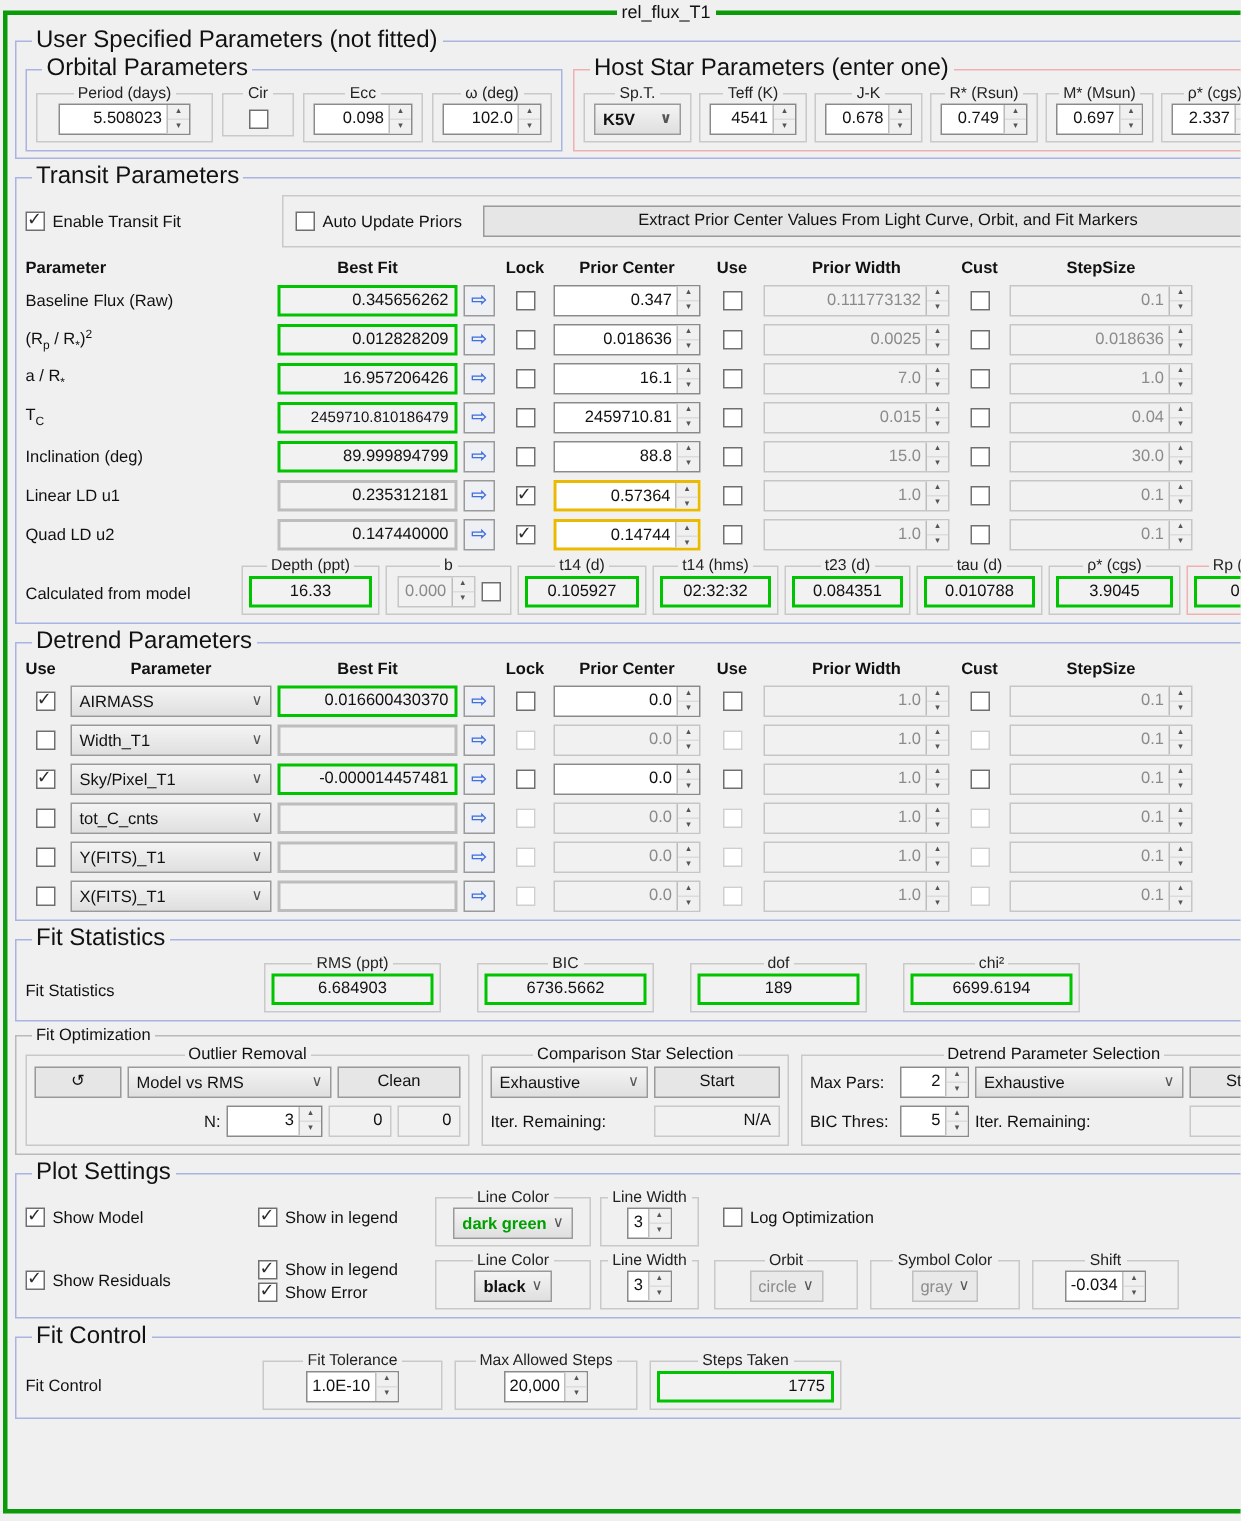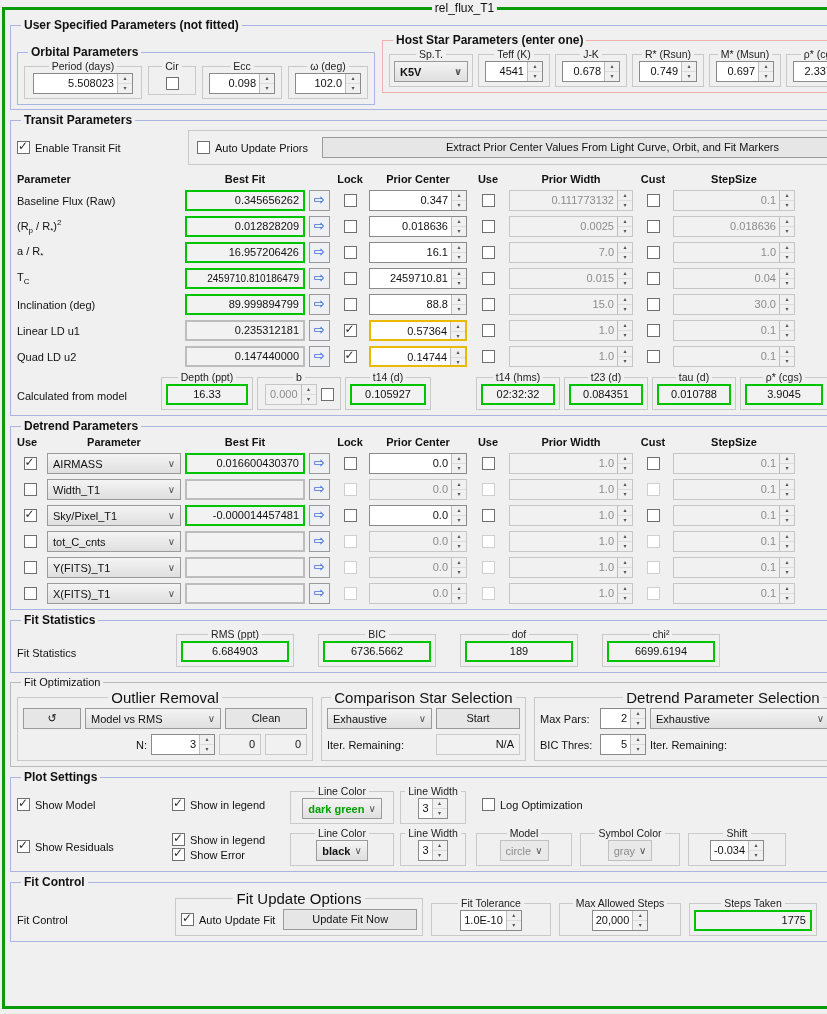--- a/index.html
+++ b/index.html
@@ -3,21 +3,21 @@
 <meta charset="utf-8">
 <style>
   html,body{margin:0;padding:0;background:#f0f0f0;}
   body{width:827px;height:1014px;font-family:"Liberation Sans","DejaVu Sans",sans-serif;font-size:11px;color:#111;box-sizing:border-box;}
   *{box-sizing:border-box;}
   fieldset{padding:1px 6px 5px 6px;margin:0;}
   legend{padding:0 3px;white-space:nowrap;}
   .outer{border:3px solid #0a9a0a;margin:1px 2px;padding:0 5px 4px 5px;height:1008px;}
   .outer>legend{font-weight:normal;font-size:12px;margin:0 auto;}
   .sec{border:1px solid #a9b4e2;margin-top:3px;padding-bottom:5px;}
-  .sec>legend{font-weight:bold;font-size:12px;margin-left:4px;}
+  .sec>legend{font-weight:normal;font-size:16px;margin-left:4px;}
   .sec.grey{border-color:#b9b9b9;}
   .sec.grey>legend{font-weight:normal;font-size:11px;}
   .fld{border:1px solid #c9c9c9;text-align:center;padding:1px 4px 4px 4px;}
   .fld>legend{margin:0 auto;font-size:10.5px;color:#222;}
   .fld.pink{border-color:#f0b0b0;}
   .sec.pinksec{border-color:#f0b0b0;}
   .hrow{display:flex;align-items:flex-start;gap:7px;}
   
   .spin{display:inline-flex;align-items:stretch;border:1px solid #8a8a8a;background:#fff;height:21px;}
   .spin .v{flex:1;text-align:right;padding:3px 3px 0 3px;white-space:nowrap;overflow:hidden;}
@@ -45,39 +45,39 @@
   
   .tgrid{display:grid;grid-template-columns:164px 120px 22px 30px 98px 34px 124px 32px 122px;column-gap:4px;align-items:center;margin-top:5px;}
   .dgrid{display:grid;grid-template-columns:26px 134px 120px 22px 30px 98px 34px 124px 32px 122px;column-gap:4px;align-items:center;margin-top:5px;}
   .hdr{font-weight:bold;text-align:center;}
   .hdr.l{text-align:left;}
   .lab{white-space:nowrap;}
   sub{font-size:8px;}
   sup{font-size:8px;}
   .cklab{display:inline-flex;align-items:flex-end;gap:5px;white-space:nowrap;}
   .grp{border:1px solid #c9c9c9;padding:2px 5px 5px 5px;}
-  .grp>legend{margin:0 auto;font-size:15px;}
+  .grp>legend{margin:0 auto;font-size:11px;}
   .nabox{border:1px solid #c9c9c9;background:#f1f1f1;height:21px;line-height:19px;text-align:right;padding:0 5px;}
   .greentxt{color:#00a000;font-weight:bold;}
 </style>
 </head>
 <body>
 
 <fieldset class="outer">
   <legend>rel_flux_T1</legend>
 
   <fieldset class="sec" style="padding-bottom:4px;">
     <legend>User Specified Parameters (not fitted)</legend>
     <div class="hrow">
-      <fieldset class="sec" style="margin-top:12px;flex:0 0 325px;">
+      <fieldset class="sec" style="margin-top:0;flex:0 0 325px;">
         <legend>Orbital Parameters</legend>
         <div class="hrow" style="gap:6px;">
           <fieldset class="fld" style="flex:0 0 118px;">
             <legend>Period (days)</legend>
-            <div class="spin" style="width:100px;">
+            <div class="spin" style="width:88px;">
                 <span class="v">5.508023</span>
                 <span class="ud">
                   <i>▴</i>
                   <i>▾</i>
                 </span>
               </div>
           </fieldset>
           <fieldset class="fld" style="flex:0 0 48px;">
             <legend>Cir</legend>
             <span class="cb" style="margin-top:4px;"></span>
@@ -102,21 +102,21 @@
                 </span>
               </div>
           </fieldset>
         </div>
       </fieldset>
       <fieldset class="sec pinksec" style="margin-top:0;flex:1;">
         <legend>Host Star Parameters (enter one)</legend>
         <div class="hrow" style="gap:5px;">
           <fieldset class="fld" style="flex:0 0 72px;">
             <legend>Sp.T.</legend>
-            <div class="dd" style="width:74px;font-weight:bold;">
+            <div class="dd" style="width:58px;font-weight:bold;">
                 <span>K5V</span>
                 <span class="car">∨</span>
               </div>
           </fieldset>
           <fieldset class="fld" style="flex:0 0 72px;">
             <legend>Teff (K)</legend>
             <div class="spin" style="width:58px;">
                 <span class="v">4541</span>
                 <span class="ud">
                   <i>▴</i>
@@ -422,21 +422,21 @@
                 <i>▾</i>
               </span>
             </div>
           <span class="cb"></span>
         </div>
       </fieldset>
       <fieldset class="fld" style="flex:0 0 86px;">
         <legend>t14 (d)</legend>
         <div class="vbox ctr">0.105927</div>
       </fieldset>
-      <fieldset class="fld" style="flex:0 0 84px;margin-left:41px;">
+      <fieldset class="fld" style="flex:0 0 84px;">
         <legend>t14 (hms)</legend>
         <div class="vbox ctr">02:32:32</div>
       </fieldset>
       <fieldset class="fld" style="flex:0 0 84px;">
         <legend>t23 (d)</legend>
         <div class="vbox ctr">0.084351</div>
       </fieldset>
       <fieldset class="fld" style="flex:0 0 84px;">
         <legend>tau (d)</legend>
         <div class="vbox ctr">0.010788</div>
@@ -827,21 +827,21 @@
         <legend>Line Width</legend>
         <div class="spin">
             <span class="v">3</span>
             <span class="ud">
               <i>▴</i>
               <i>▾</i>
             </span>
           </div>
       </fieldset>
       <fieldset class="fld" style="flex:0 0 96px;margin-left:10px;">
-        <legend>Model</legend>
+        <legend>Orbit</legend>
         <div class="dd dis">
             <span>circle</span>
             <span class="car">∨</span>
           </div>
       </fieldset>
       <fieldset class="fld" style="flex:0 0 100px;margin-left:8px;">
         <legend>Symbol Color</legend>
         <div class="dd dis">
             <span>gray</span>
             <span class="car">∨</span>
@@ -857,30 +857,20 @@
             </span>
           </div>
       </fieldset>
     </div>
   </fieldset>
 
   <fieldset class="sec">
     <legend>Fit Control</legend>
     <div class="hrow" style="align-items:flex-end;gap:8px;">
       <div class="lab" style="flex:0 0 150px;padding-bottom:10px;">Fit Control</div>
-      <fieldset class="grp" style="flex:0 0 248px;">
-        <legend>Fit Update Options</legend>
-        <div class="hrow" style="align-items:center;gap:8px;">
-          <span class="cklab">
-              <span class="cb ck"></span>
-              <span>Auto Update Fit</span>
-            </span>
-          <span class="btn" style="flex:1;">Update Fit Now</span>
-        </div>
-      </fieldset>
       <fieldset class="fld" style="flex:0 0 120px;">
         <legend>Fit Tolerance</legend>
         <div class="spin">
             <span class="v">1.0E-10</span>
             <span class="ud">
               <i>▴</i>
               <i>▾</i>
             </span>
           </div>
       </fieldset>

